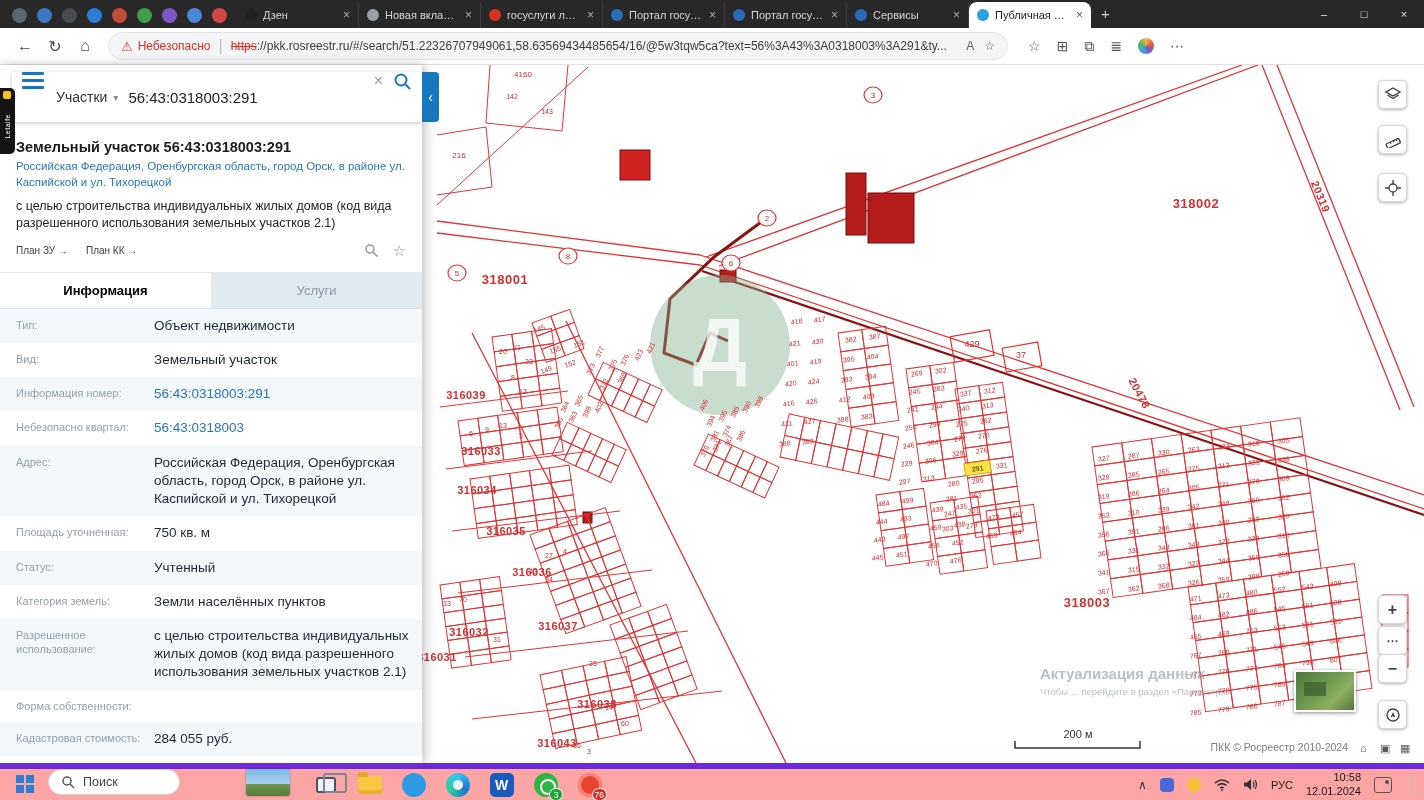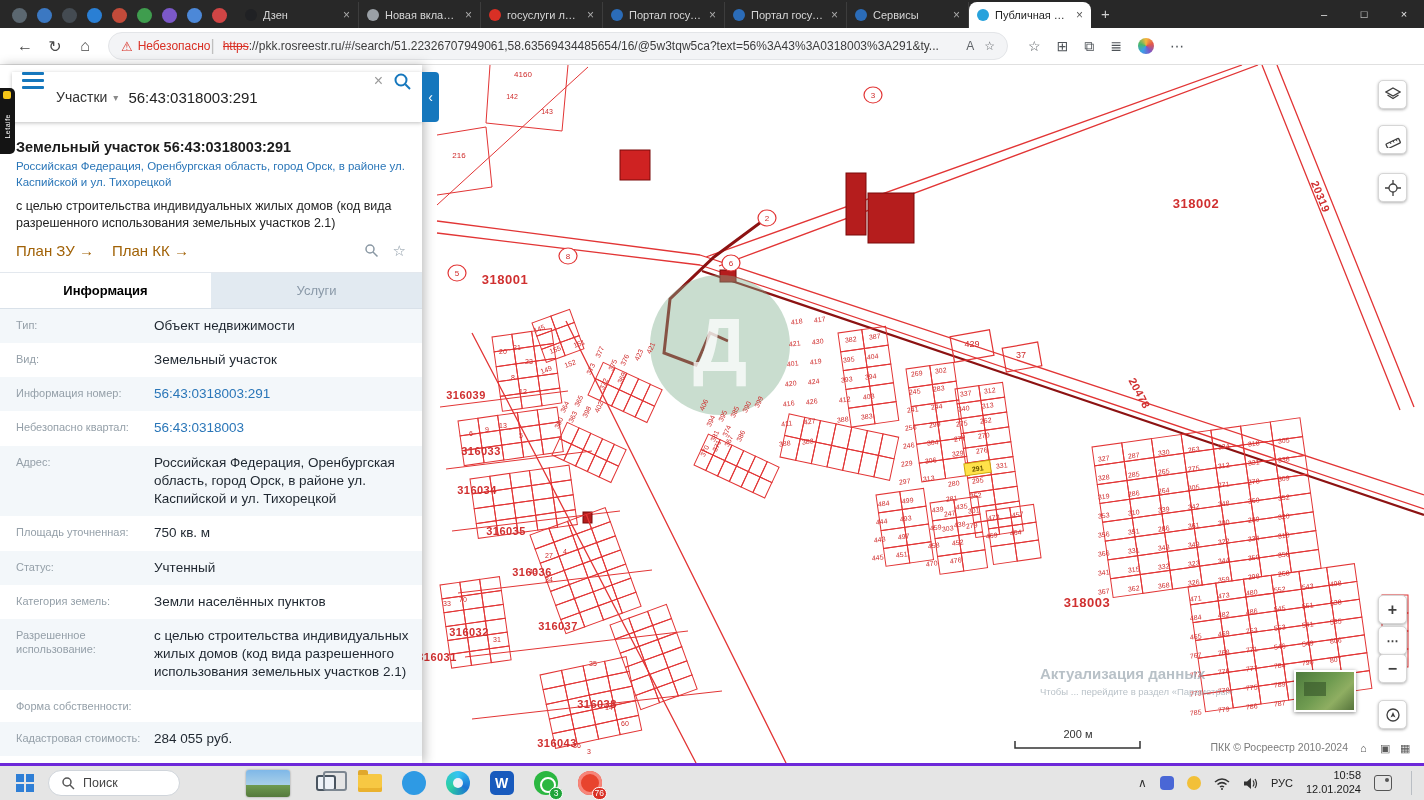--- a/index.html
+++ b/index.html
@@ -18,21 +18,21 @@
   .tclose { color:inherit; opacity:.75; font-size:12px; padding:0 2px; }
   .newtab { color:#cfcfcf; font-size:15px; padding:4px 10px 6px; }
   .winbtns { position:absolute; right:0; top:0; height:28px; display:flex; }
   .winbtn { width:40px; height:28px; display:flex; align-items:center; justify-content:center; color:#e8e8e8; font-size:11px; }
 
   
   .addrbar { position:absolute; top:28px; left:0; right:0; height:37px; background:#fff; border-bottom:1px solid #e0e0e0; display:flex; align-items:center; padding:0 10px; }
   .navbtn { width:30px; height:30px; display:flex; align-items:center; justify-content:center; color:#4a4a4a; font-size:16px; }
   .pill { flex:0 0 900px; height:28px; margin:0 8px; background:#f3f4f6; border:1px solid #e3e5e8; border-radius:14px; display:flex; align-items:center; padding:0 12px; overflow:hidden; }
   .warnicon { color:#d93025; font-size:13px; margin-right:5px; }
-  .warntext { color:#d93025; font-size:12px; margin-right:0; white-space:nowrap; }
+  .warntext { color:#d93025; font-size:12px; margin-right:8px; white-space:nowrap; }
   .pillsep { color:#c0c0c0; margin-right:8px; }
   .urltext { font-size:12px; color:#3c3c3c; white-space:nowrap; overflow:hidden; text-overflow:ellipsis; flex:1; }
   .scheme { color:#d93025; text-decoration:line-through; }
   .pillicon { color:#5f6368; font-size:12px; margin-left:10px; flex:0 0 auto; }
   .addricons { display:flex; align-items:center; gap:16px; margin-left:12px; color:#4f5轻459; }
   .aicon { color:#4f5459; font-size:14px; }
   .essdot { width:16px; height:16px; border-radius:50%; background:conic-gradient(#f6b73c,#e2574c,#7b57c8,#3aa0e8,#49b86a,#f6b73c); }
 
   
   .content { position:absolute; top:65px; left:0; right:0; height:698px; background:#fff; }
@@ -73,38 +73,38 @@
   .scat { display:flex; align-items:center; gap:6px; font-size:14px; color:#333; margin-right:10px; }
   .caret { color:#8a8a8a; font-size:10px; }
   .sinput { flex:1; border:none; outline:none; font-size:15px; color:#222; background:transparent; font-family:inherit; }
   .sclear { color:#9a9a9a; font-size:16px; margin:0 10px; }
   .collapse { position:absolute; left:422px; top:7px; width:17px; height:50px; background:#1577bd; color:#fff; display:flex; align-items:center; justify-content:center; font-size:14px; border-radius:0 4px 4px 0; }
   .pbody { position:absolute; top:64px; left:0; right:0; bottom:0; overflow:hidden; }
   .ptitle { font-size:14.5px; font-weight:bold; color:#1c1c1c; padding:10px 16px 4px; }
   .paddr { font-size:11.5px; color:#2a76b8; padding:0 16px; line-height:1.35; }
   .ppurp { font-size:12.5px; color:#222; padding:8px 16px 0; line-height:1.35; }
   .plinks { display:flex; align-items:center; padding:10px 16px 12px; gap:18px; }
-  .plink { font-size:15px; color:#a16207; text-decoration:none; }
+  .plink { font-size:10px; color:#404040; text-decoration:none; }
   .licons { margin-left:auto; display:flex; gap:14px; align-items:center; color:#8a98a4; font-size:15px; }
   .ptabs { display:flex; border-top:1px solid #e3e8ee; border-bottom:1px solid #d9e1e9; }
   .ptab { flex:1; text-align:center; padding:10px 0; font-size:13px; }
   .ptab.active { background:#fff; color:#000000; font-weight:bold; }
   .ptab.inactive { background:#e2eaf1; color:#8a99a8; }
   .irow { display:flex; }
   .irow.alt { background:#f3f7fa; }
   .ilabel { flex:0 0 148px; padding:9px 6px 9px 16px; font-size:11px; color:#95a0a9; line-height:1.3; }
   .ival { flex:1; padding:8px 3px 8px 6px; font-size:13.5px; color:#1f2730; line-height:1.35; }
   .ival.link { color:#2a76b8; }
 
   .ribbon { position:absolute; left:0; top:23px; width:15px; height:66px; background:#141414; border-radius:0 5px 5px 0; display:flex; align-items:center; justify-content:center; z-index:5; }
   .ribbon::before { content:""; position:absolute; top:3px; left:3px; width:8px; height:8px; background:#f5c518; border-radius:2px; }
   .ribbon span { writing-mode:vertical-rl; transform:rotate(180deg); color:#fff; font-size:7px; letter-spacing:.5px; margin-top:10px; }
 
   
-  .taskbar { position:absolute; bottom:0; left:0; right:0; height:37px; background:#e5e5e5; border-top:3px solid #6d28d9; display:flex; align-items:center; padding:0 10px; }
+  .taskbar { position:absolute; bottom:0; left:0; right:0; height:37px; background:#fca5a5; border-top:6px solid #6d28d9; display:flex; padding:0 10px; }
   .startbtn { width:30px; height:30px; display:flex; align-items:center; justify-content:center; }
   .winlogo { display:grid; grid-template-columns:8px 8px; grid-template-rows:8px 8px; gap:1.5px; }
   .winlogo i { background:#2f7fd6; }
   .tsearch { width:132px; height:26px; background:#fff; border:1px solid #d0d5db; border-radius:14px; display:flex; align-items:center; gap:8px; padding:0 12px; margin-left:8px; color:#444; font-size:12.5px; }
   .thumb { width:44px; height:27px; margin-left:66px; border-radius:3px; background:linear-gradient(180deg,#7fb8e8 0%,#a8cfe8 55%,#6f9b50 55%,#557a3c 100%); box-shadow:0 0 2px rgba(0,0,0,.4); }
   .tbicons { display:flex; align-items:center; gap:17px; margin-left:22px; }
   .tbicon { position:relative; width:27px; height:27px; display:flex; align-items:center; justify-content:center; }
   .taskview { width:20px; height:16px; border:2px solid #4a5560; border-radius:3px; position:relative; background:#eef2f7; }
   .taskview::after { content:""; position:absolute; left:5px; top:-6px; width:20px; height:16px; border:2px solid #7d8791; border-radius:3px; }
   .folder { width:24px; height:18px; background:#f7c843; border-radius:2px; position:relative; box-shadow:inset 0 -4px 0 #eab22e; }

